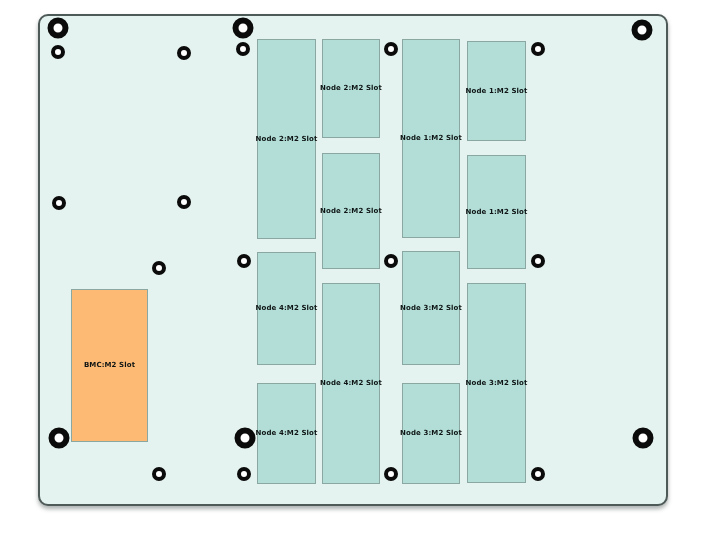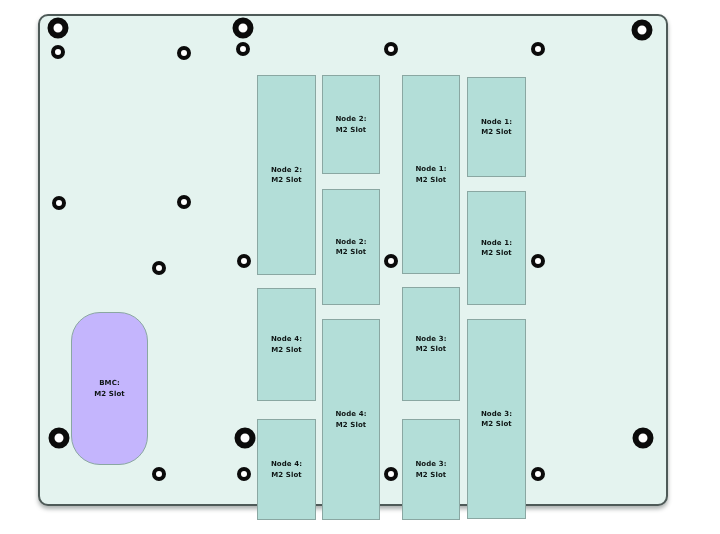--- a/index.html
+++ b/index.html
@@ -8,42 +8,41 @@
     font-family:"DejaVu Sans", sans-serif; overflow:hidden;
   }
   .board {
     position:absolute; box-sizing:border-box;
     border-radius:10px; border:2px solid #4e5a58;
     box-shadow:0 3px 4px rgba(70,82,80,0.45);
   }
   .slot {
     position:absolute; box-sizing:border-box;
     border:1px solid #8aa7a2;
-    display:flex; flex-direction:column; align-items:center; justify-content:center;
+    display:flex; flex-direction:row; align-items:center; justify-content:center;
     text-align:center;
-    margin-top:36px;
   }
   .slot-line {
     font-size:7px; font-weight:bold; color:#0d1413;
     line-height:1.5; letter-spacing:0.1px; white-space:nowrap;
   }
   .hole {
     position:absolute; border-radius:50%;
     transform:translate(-50%,-50%); box-sizing:content-box;
   }
   .hole-large { width:9px; height:9px; border-width:6px; border-style:solid; }
   .hole-small { width:6px; height:6px; border-width:4px; border-style:solid; }
 </style>
 </head>
 <body>
 
 <div class="stage">
   <div class="board" style="left: 38px; top: 14px; width: 630px; height: 492px; background: rgb(228, 243, 239); border-color: rgb(78, 90, 88); border-radius: 10px;"></div>
   <div>
-      <div class="slot" style="left: 71px; top: 276px; width: 77px; height: 153px; background: #c4b5fd; border-color: rgb(138, 167, 162); border-radius: 29px;">
+      <div class="slot" style="left: 71px; top: 289px; width: 77px; height: 153px; background: #fdba74; border-color: rgb(138, 167, 162);">
         <div class="slot-line">BMC:</div>
         <div class="slot-line">M2 Slot</div>
       </div>
       <div class="slot" style="left: 257px; top: 39px; width: 59px; height: 200px; background: rgb(179, 222, 216); border-color: rgb(138, 167, 162);">
         <div class="slot-line">Node 2:</div>
         <div class="slot-line">M2 Slot</div>
       </div>
       <div class="slot" style="left: 322px; top: 39px; width: 58px; height: 99px; background: rgb(179, 222, 216); border-color: rgb(138, 167, 162);">
         <div class="slot-line">Node 2:</div>
         <div class="slot-line">M2 Slot</div>

